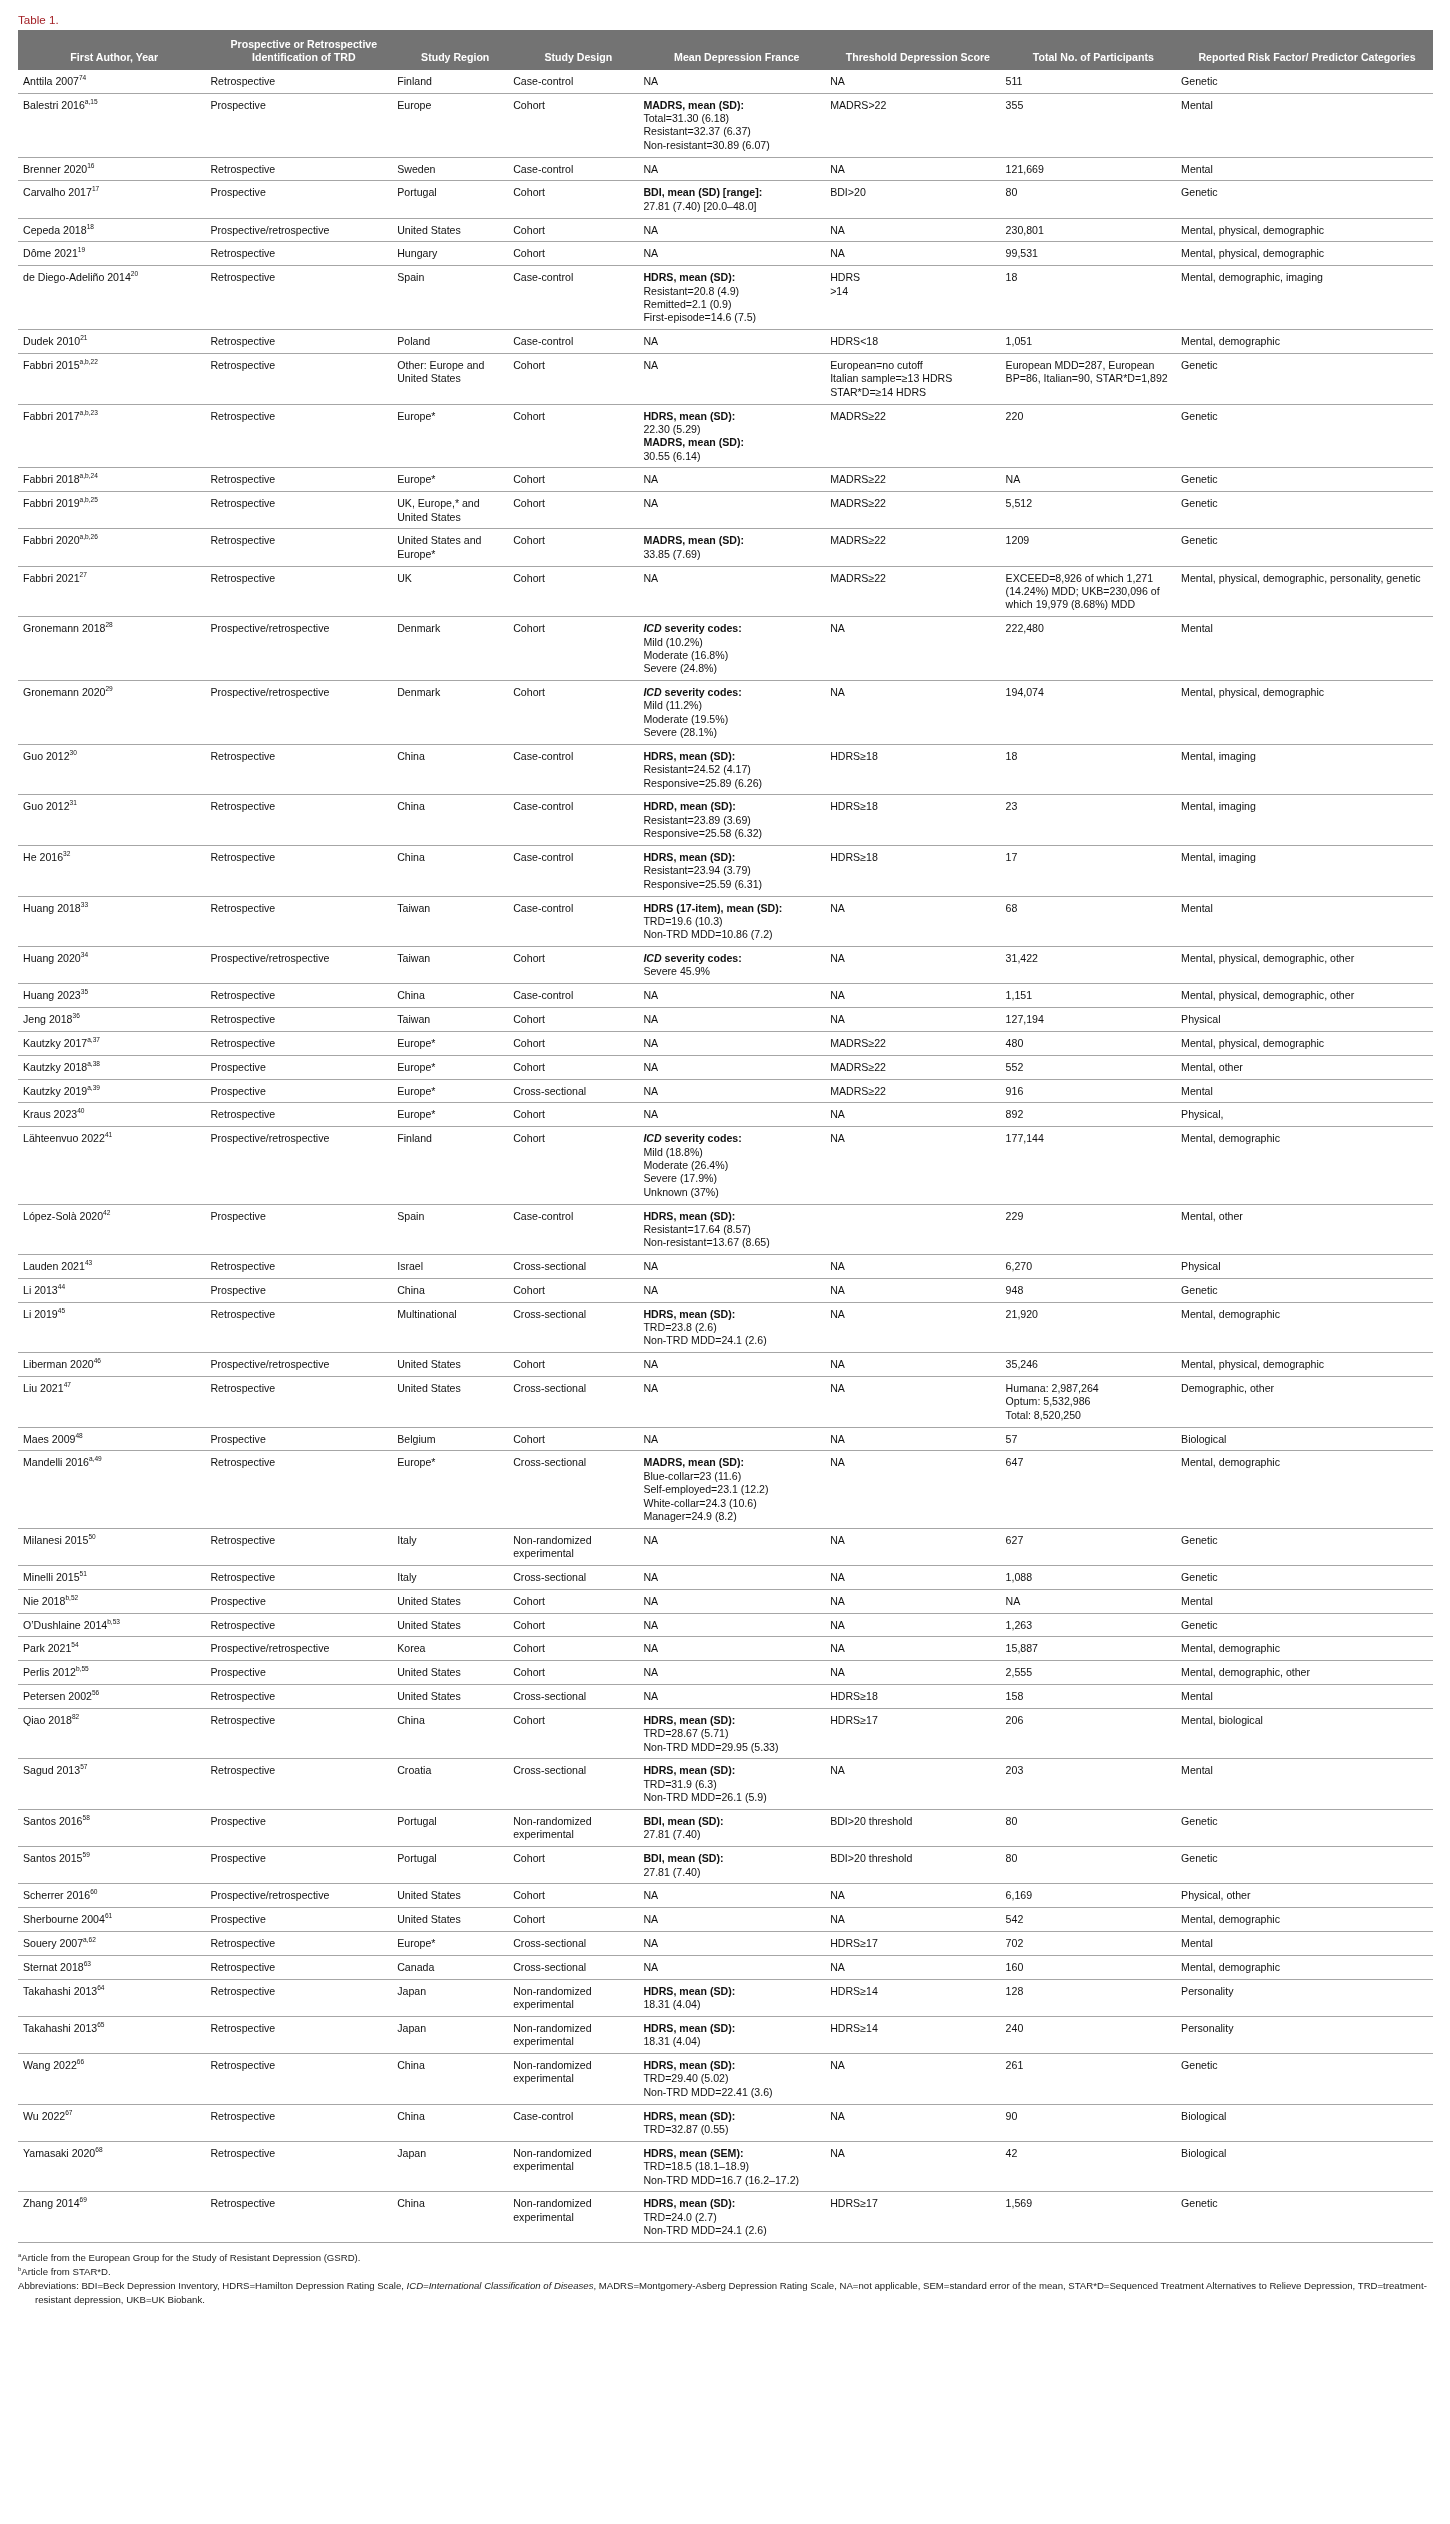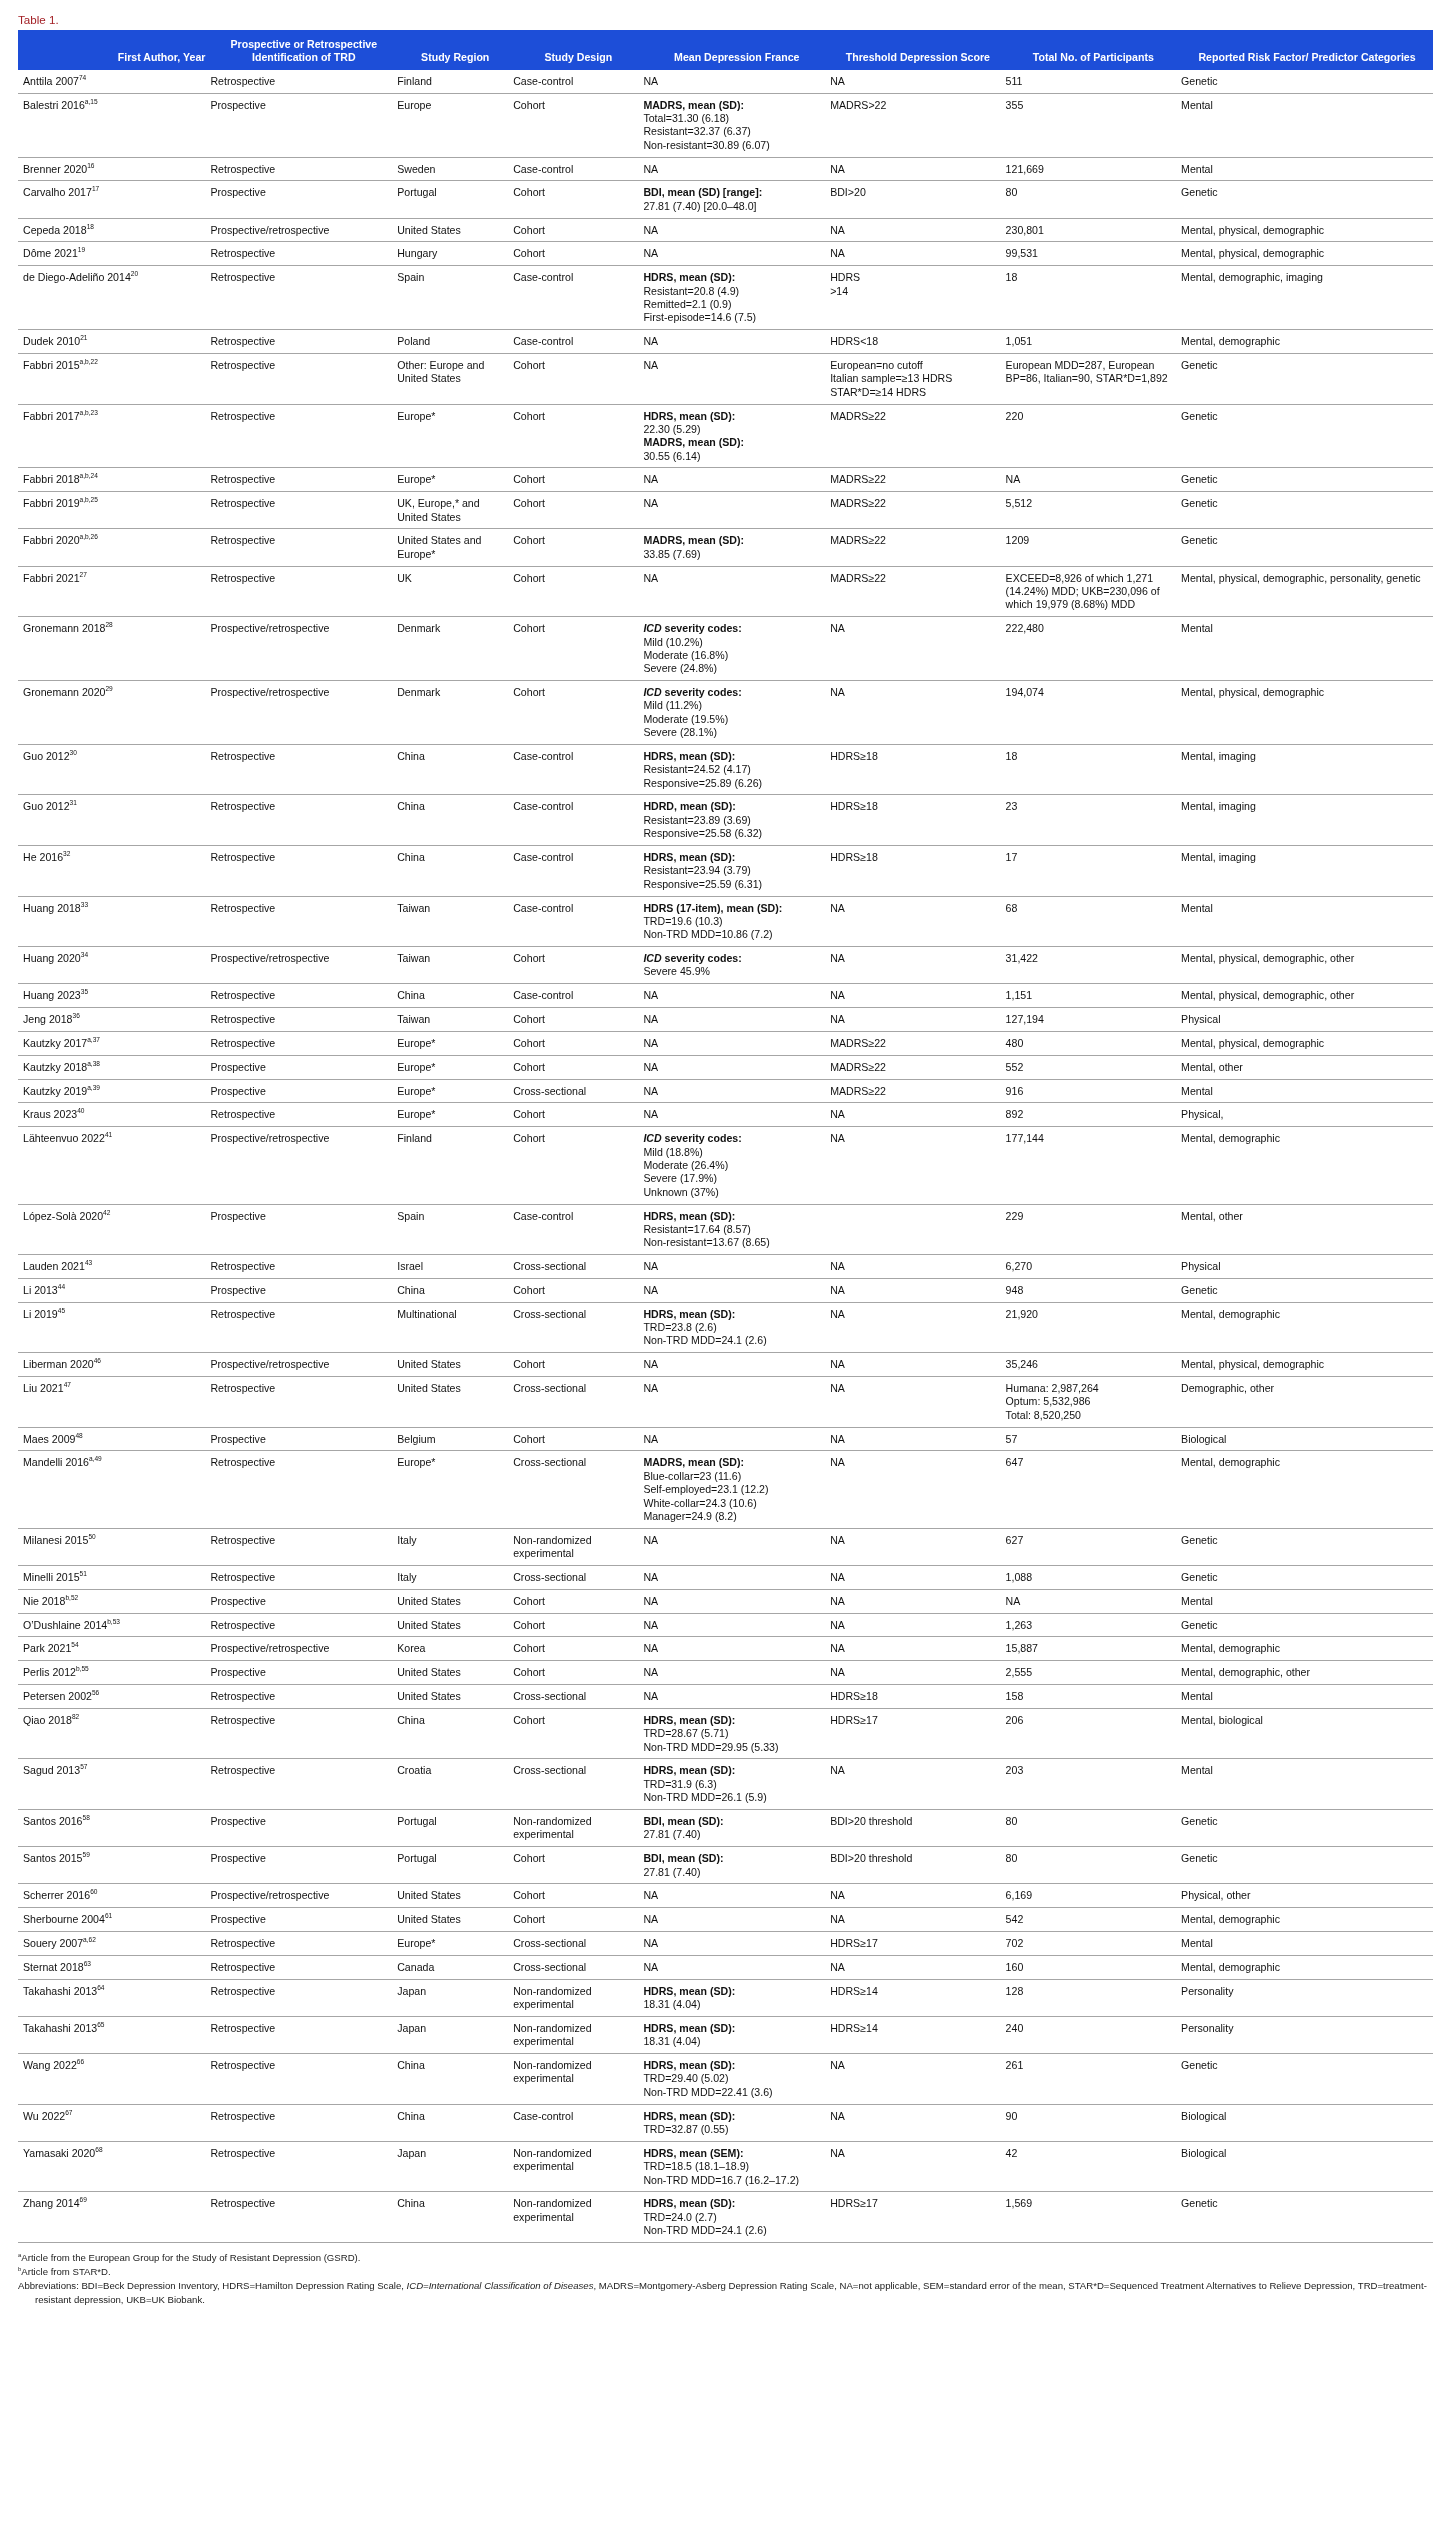--- a/index.html
+++ b/index.html
@@ -24,31 +24,31 @@
     font-weight: bold;
     margin-bottom: 10px;
   }
 
   table {
     width: 100%;
     border-collapse: collapse;
     table-layout: fixed;
   }
   thead th {
-    background: #1d4ed8;
+    background: #737373;
     color: #ffffff;
     font-size: 10.6px;
     font-weight: bold;
     line-height: 1.22;
     text-align: center;
     vertical-align: bottom;
     padding: 8px 5px 6px 5px;
   }
   thead th.th-left {
-    text-align: right;
+    text-align: center;
     padding-left: 5px;
   }
   tbody td {
     font-size: 10.6px;
     line-height: 1.26;
     vertical-align: top;
     text-align: left;
     padding: 5px 9px 4.5px 0;
     border-bottom: 0.5px solid #A6A6A6;
     word-wrap: break-word;

